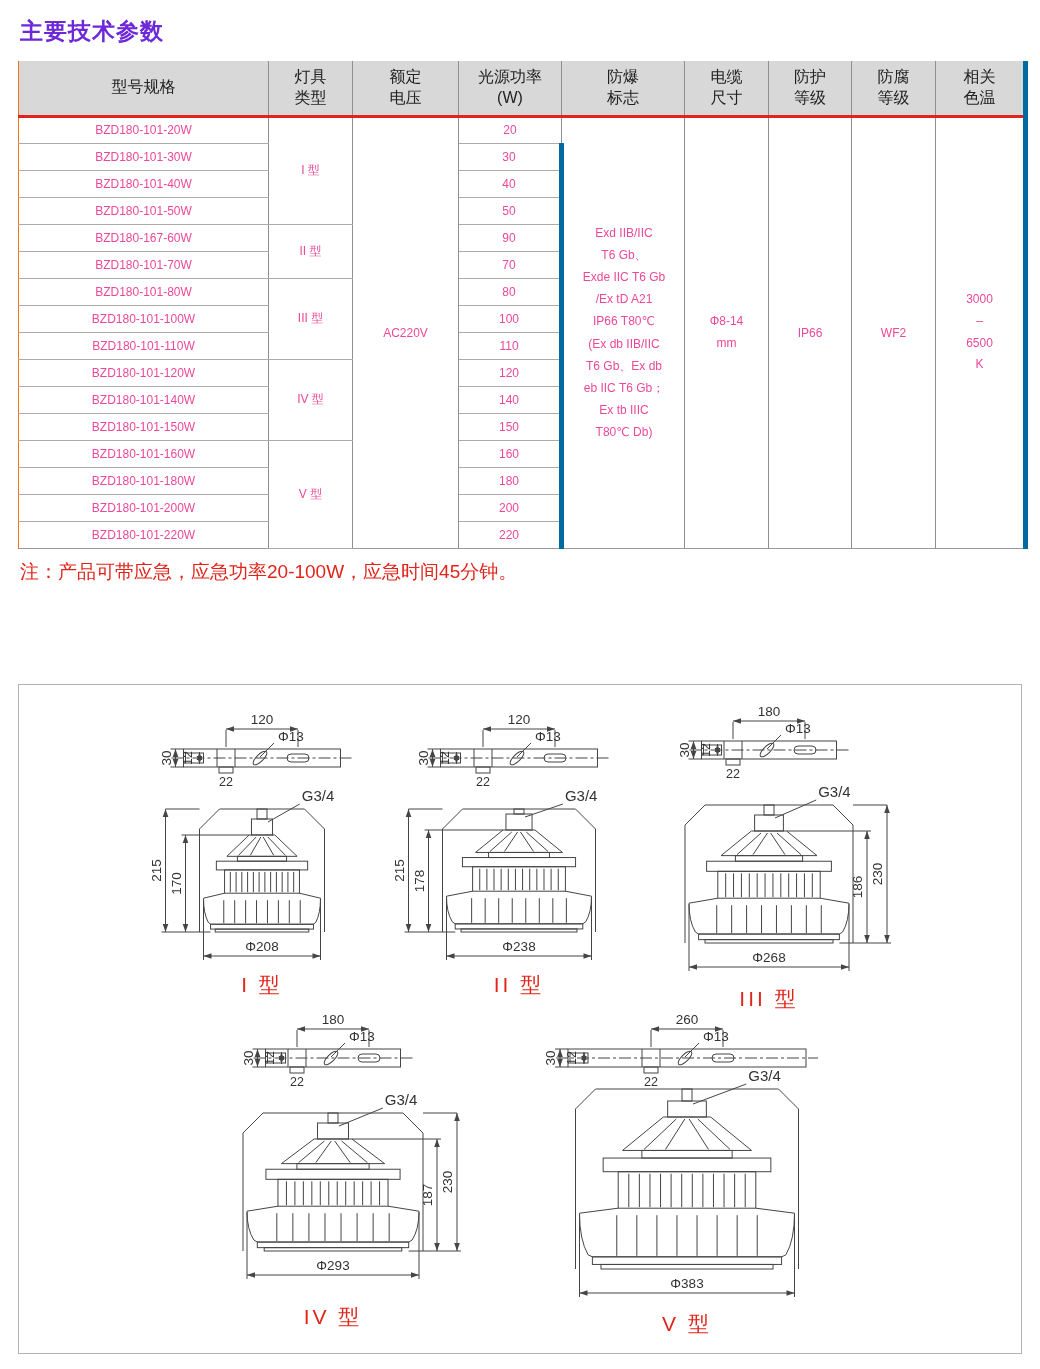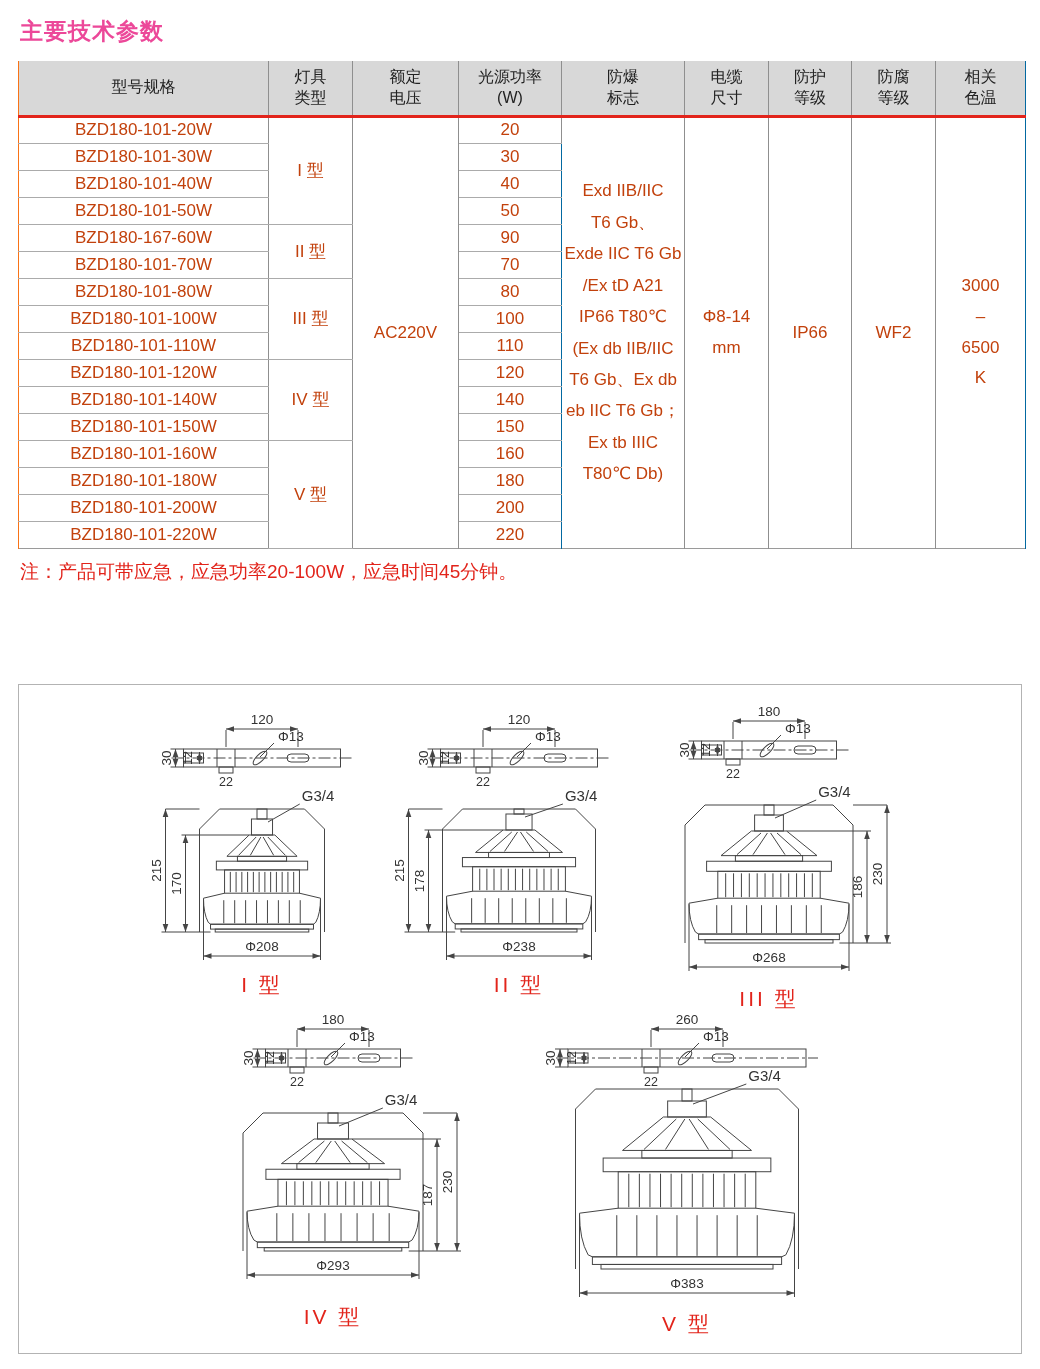--- a/index.html
+++ b/index.html
@@ -3,40 +3,40 @@
 <meta charset="utf-8">
 <style>
   * { margin:0; padding:0; box-sizing:border-box; }
   body {
     width:1040px; height:1369px; background:#ffffff;
     font-family:"Liberation Sans","DejaVu Sans",sans-serif;
     color:#333; overflow:hidden;
   }
   .content { position:relative; width:1040px; height:1369px; }
   .sec-title {
-    color:#ec4899; font-size:23px; font-weight:bold;
+    color:#6d28d9; font-size:23px; font-weight:bold;
     margin:16px 0 0 20px; letter-spacing:1px;
   }
   
   table.spec {
     border-collapse:collapse; table-layout:fixed;
     width:1007px; margin:14px 0 0 18px;
     border-bottom:1px solid #9a9a9a;
   }
   table.spec th {
     background:#d8d8d8; font-weight:normal; font-size:16px;
     text-align:center; vertical-align:middle;
     border-right:1px solid #8f8f8f; border-bottom:3px solid #e2241b;
     height:55px; white-space:pre-line; line-height:1.3; color:#222;
   }
   table.spec th:first-child, table.spec td:first-child { border-left:1px solid #f97316; }
-  table.spec th:last-child, table.spec td:last-child { border-right:1px solid #0369a1; }
+  table.spec th:last-child, table.spec td:last-child { border-right:5px solid #0369a1; }
   table.spec td {
-    font-size:17px; text-align:center; vertical-align:middle;
-    border-right:1px solid #8f8f8f; height:27px; color:#c2410c;
+    font-size:12px; text-align:center; vertical-align:middle;
+    border-right:1px solid #8f8f8f; height:27px; color:#ec4899;
   }
   td.c-model, td.c-power { border-bottom:1px solid #ababab; }
   td.c-type { border-bottom:1px solid #ababab; }
   tr:last-child td { border-bottom:none; }
   td.c-pre { white-space:pre-line; line-height:1.8; }
   td.c-ex { white-space:pre-line; line-height:1.85; font-size:15.5px; }
   .note {
     color:#e2241b; font-size:19px; margin:10px 0 0 20px;
   }
   

